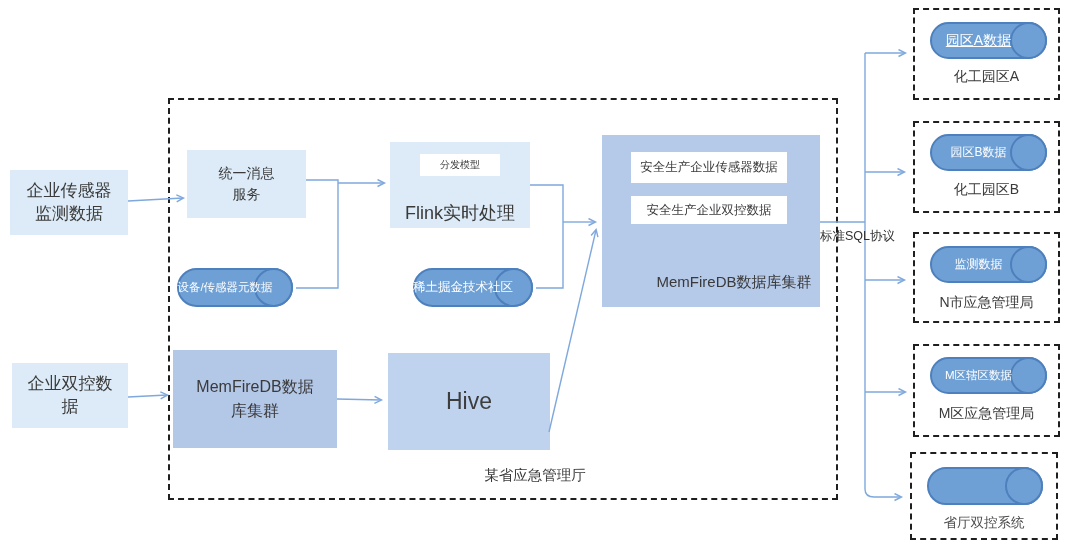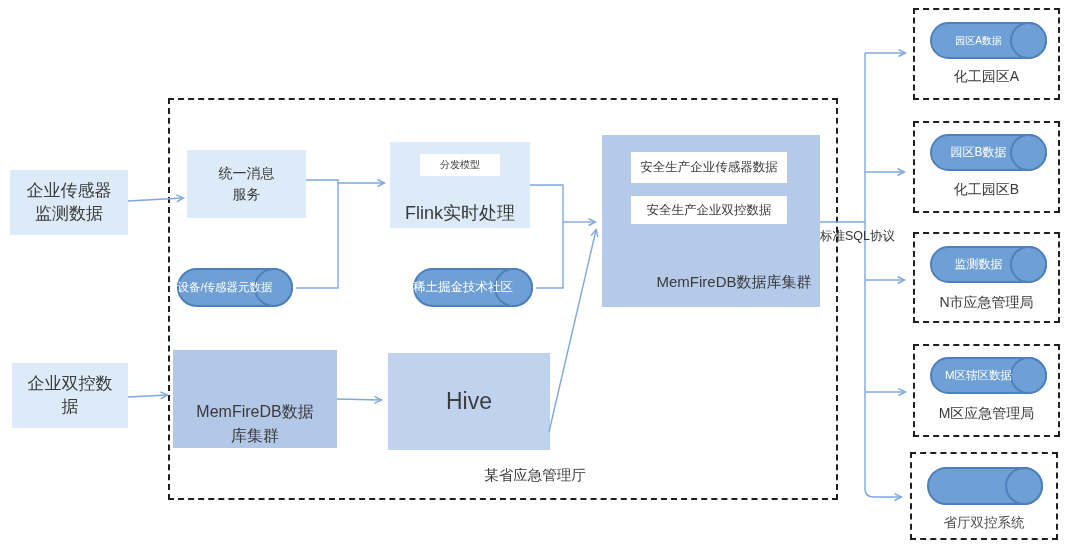--- a/index.html
+++ b/index.html
@@ -55,32 +55,32 @@
 
   <div class="abs mid-box" style="left:602px;top:135px;width:218px;height:172px;background:#b5c9e8;"></div>
   <div class="abs node white-box" style="left:631px;top:152px;width:156px;height:31px;font-size:12.5px;">
       <span>安全生产企业传感器数据</span>
     </div>
   <div class="abs node white-box" style="left:631px;top:196px;width:156px;height:28px;font-size:12.5px;align-items:center;">
       <span>安全生产企业双控数据</span>
     </div>
   <div class="abs lbl" style="left:602px;top:273px;width:178px;font-size:15px;margin-left:43px;">MemFireDB数据库集群</div>
 
-  <div class="abs node mid-box prewrap" style="left:173px;top:350px;width:164px;height:98px;font-size:16px;line-height:1.5;background:#b3c7e7;align-items:flex-end;"><span class="prewrap">MemFireDB数据
+  <div class="abs node mid-box prewrap" style="left:173px;top:350px;width:164px;height:98px;font-size:16px;line-height:1.5;background:#b3c7e7;"><span class="prewrap">MemFireDB数据
 库集群</span></div>
   <div class="abs node mid-box" style="left:388px;top:353px;width:162px;height:97px;font-size:23px;background:#bfd3ef;color:#3d3d3d;">
       <span>Hive</span>
     </div>
 
   <div class="abs lbl" style="left:430px;top:466px;width:210px;font-size:14.5px;">某省应急管理厅</div>
 
   <div class="abs dashed" style="left:913px;top:8px;width:147px;height:92px;"></div>
   <div class="abs pill" style="left:930px;top:22px;width:117px;height:37px;">
     <div class="pill-cap"></div>
-    <span class="pill-text" style="font-size:10px;">园区A数据</span>
+    <span class="pill-text" style="font-size:14px;text-decoration:underline;">园区A数据</span>
   </div>
   <div class="abs lbl" style="left:913px;top:68px;width:147px;font-size:14px;">化工园区A</div>
 
   <div class="abs dashed" style="left:913px;top:121px;width:147px;height:92px;"></div>
   <div class="abs pill" style="left:930px;top:134px;width:117px;height:37px;">
     <div class="pill-cap"></div>
     <span class="pill-text" style="font-size:12px;">园区B数据</span>
   </div>
   <div class="abs lbl" style="left:913px;top:181px;width:147px;font-size:14px;">化工园区B</div>
 

